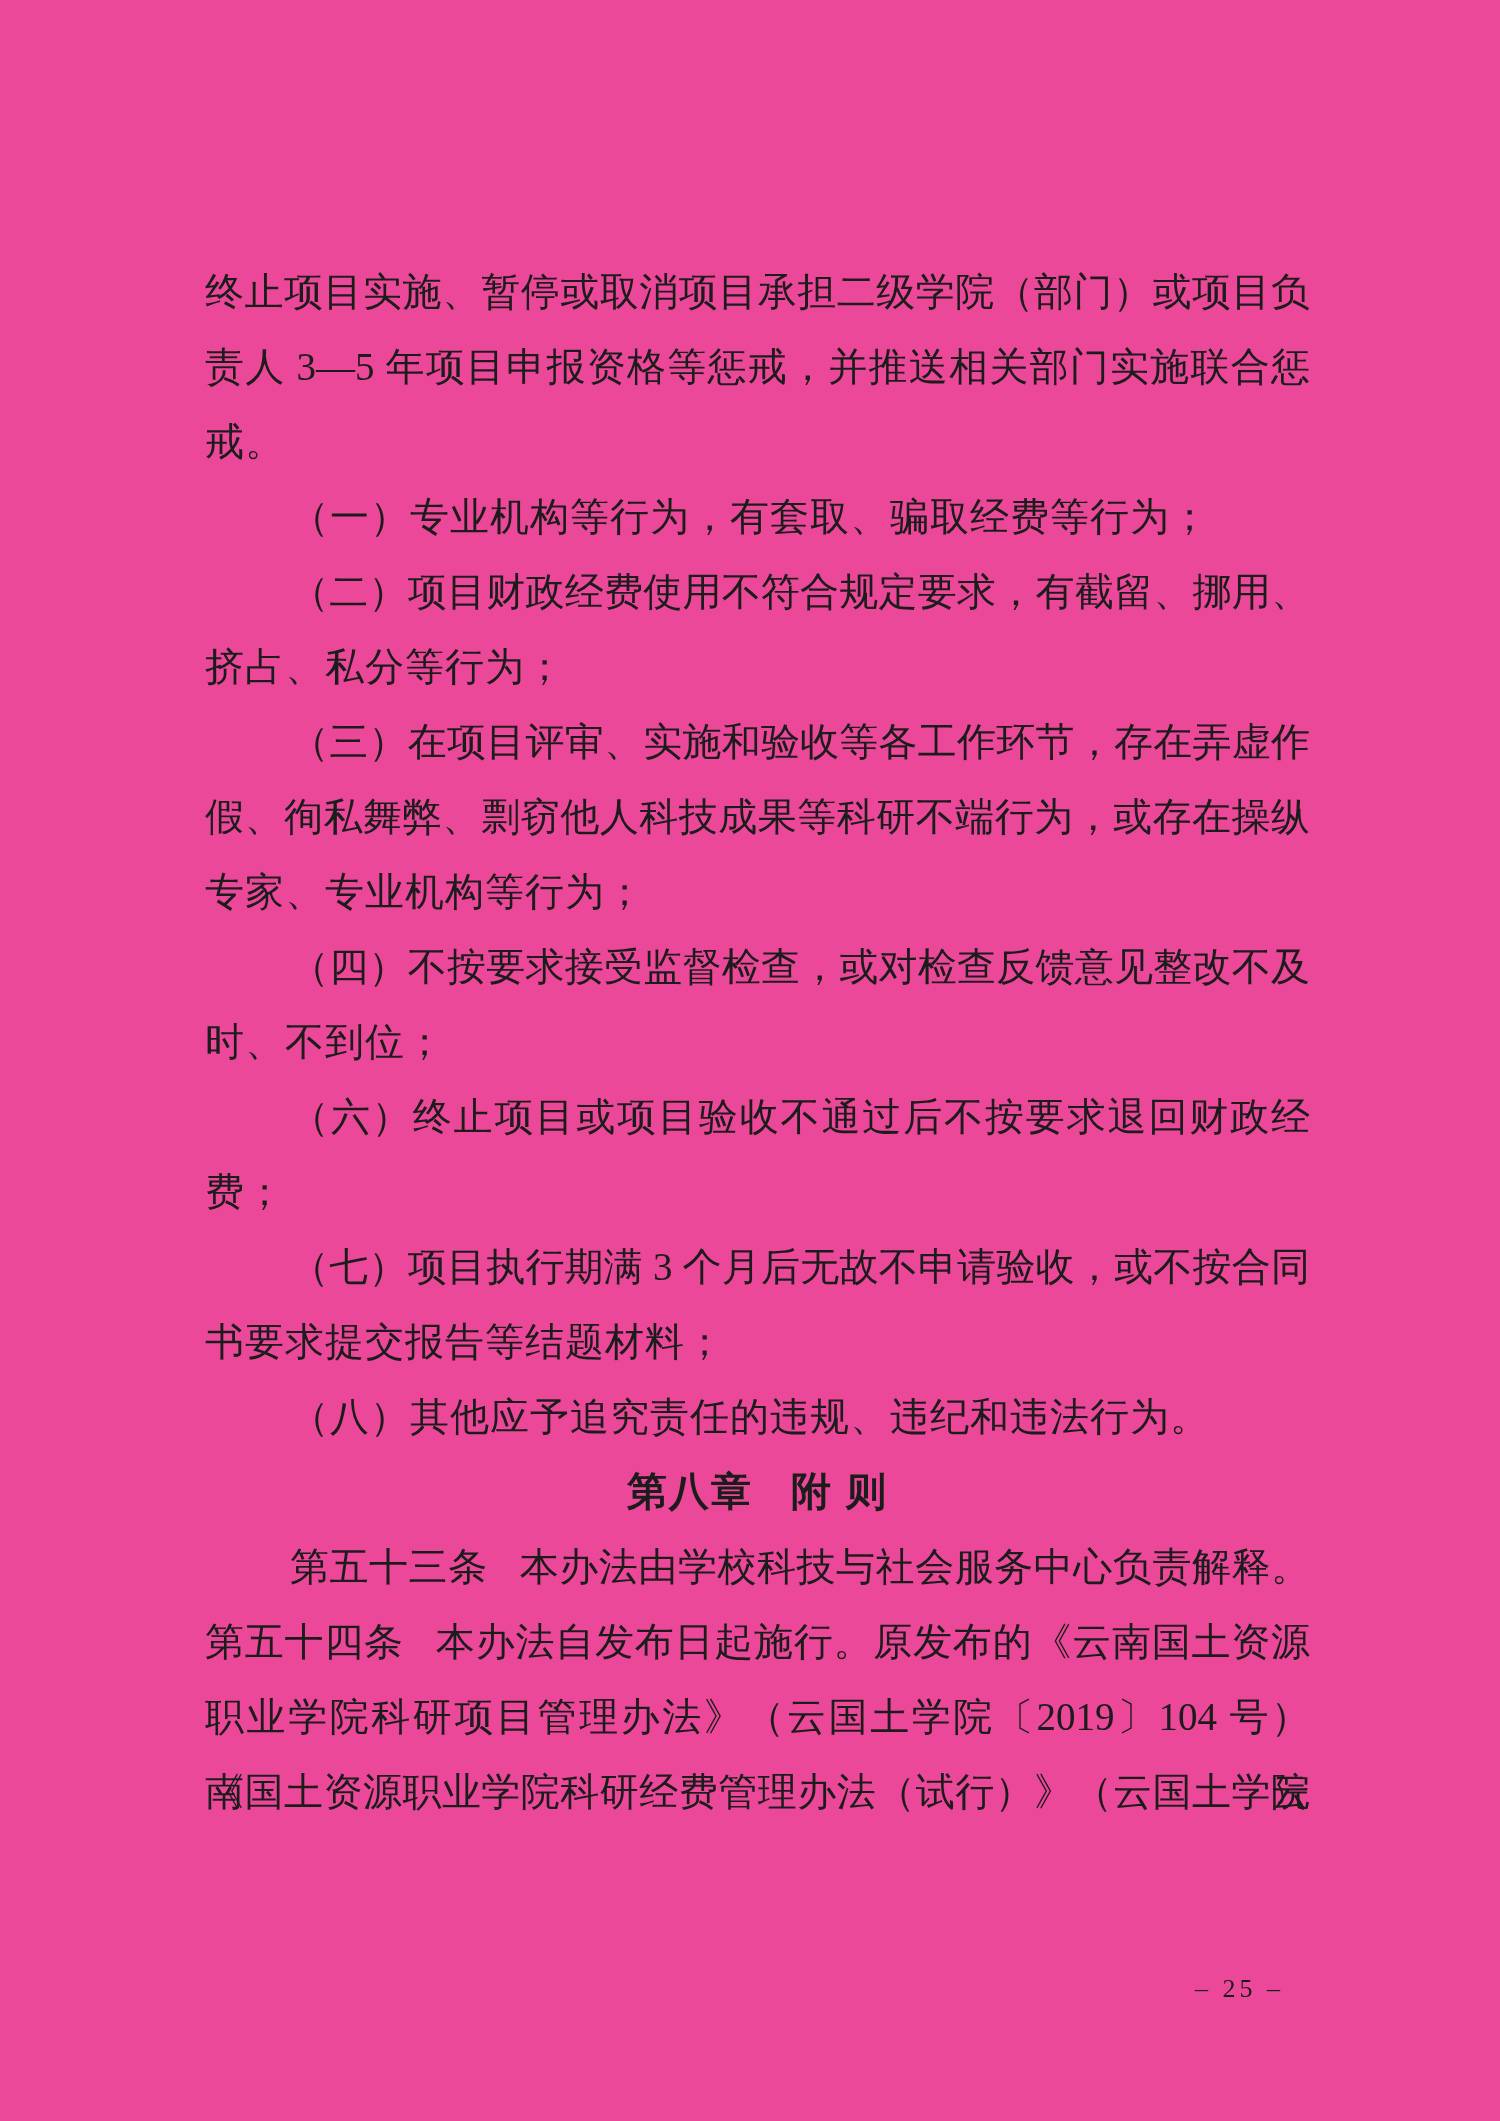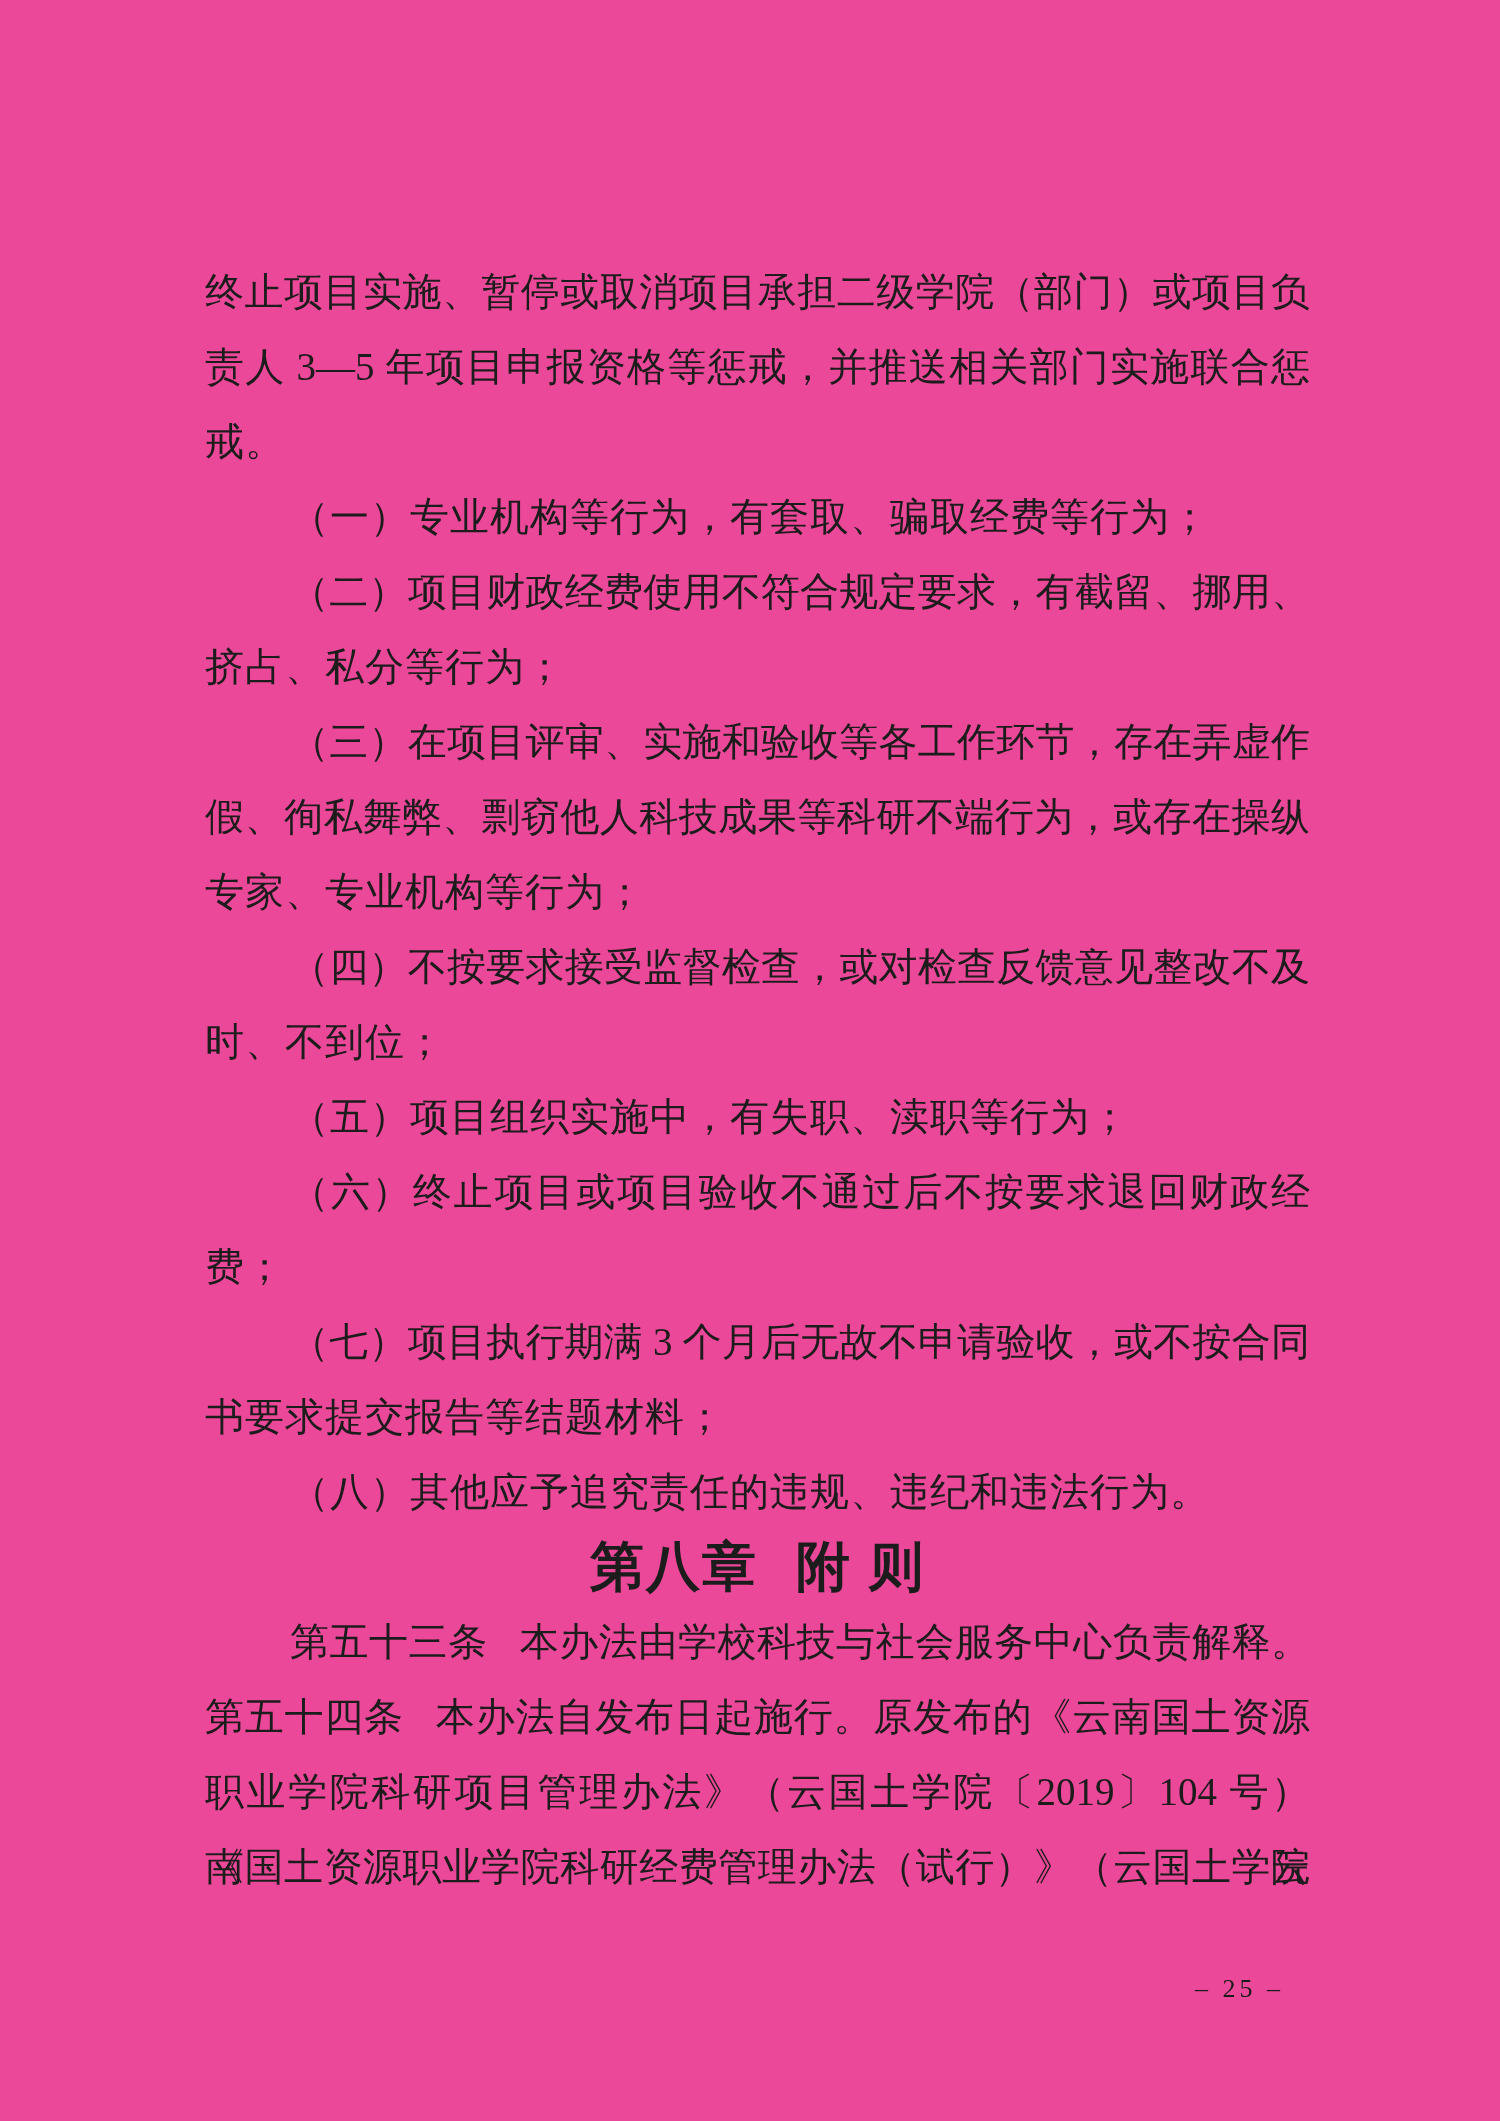--- a/index.html
+++ b/index.html
@@ -47,21 +47,21 @@
   .art-label {
     margin-right: 32px;
   }
   .heading-line {
     height: 75px;
     line-height: 75px;
     text-align: right;
     text-align-last: center;
     font-family: "Liberation Sans", "DejaVu Sans", sans-serif;
     font-weight: bold;
-    font-size: 54px;
+    font-size: 40px;
     letter-spacing: 2px;
   }
   .chapter-num {
     margin-right: 38px;
   }
   .page-number {
     position: absolute;
     top: 1974px;
     left: 1195px;
     width: 130px;
@@ -85,21 +85,20 @@
     <div class="line justify indent">（二）项目财政经费使用不符合规定要求，有截留、挪用、</div>
     <div class="line">挤占、私分等行为；</div>
 
     <div class="line justify indent">（三）在项目评审、实施和验收等各工作环节，存在弄虚作</div>
     <div class="line justify">假、徇私舞弊、剽窃他人科技成果等科研不端行为，或存在操纵</div>
     <div class="line">专家、专业机构等行为；</div>
 
     <div class="line justify indent">（四）不按要求接受监督检查，或对检查反馈意见整改不及</div>
     <div class="line">时、不到位；</div>
 
-    <div class="line indent">（五）项目组织实施中，有失职、渎职等行为；</div>
 
     <div class="line justify indent">（六）终止项目或项目验收不通过后不按要求退回财政经</div>
     <div class="line">费；</div>
 
     <div class="line justify indent">（七）项目执行期满 3 个月后无故不申请验收，或不按合同</div>
     <div class="line">书要求提交报告等结题材料；</div>
 
     <div class="line indent">（八）其他应予追究责任的违规、违纪和违法行为。</div>
 
     <div class="heading-line">

